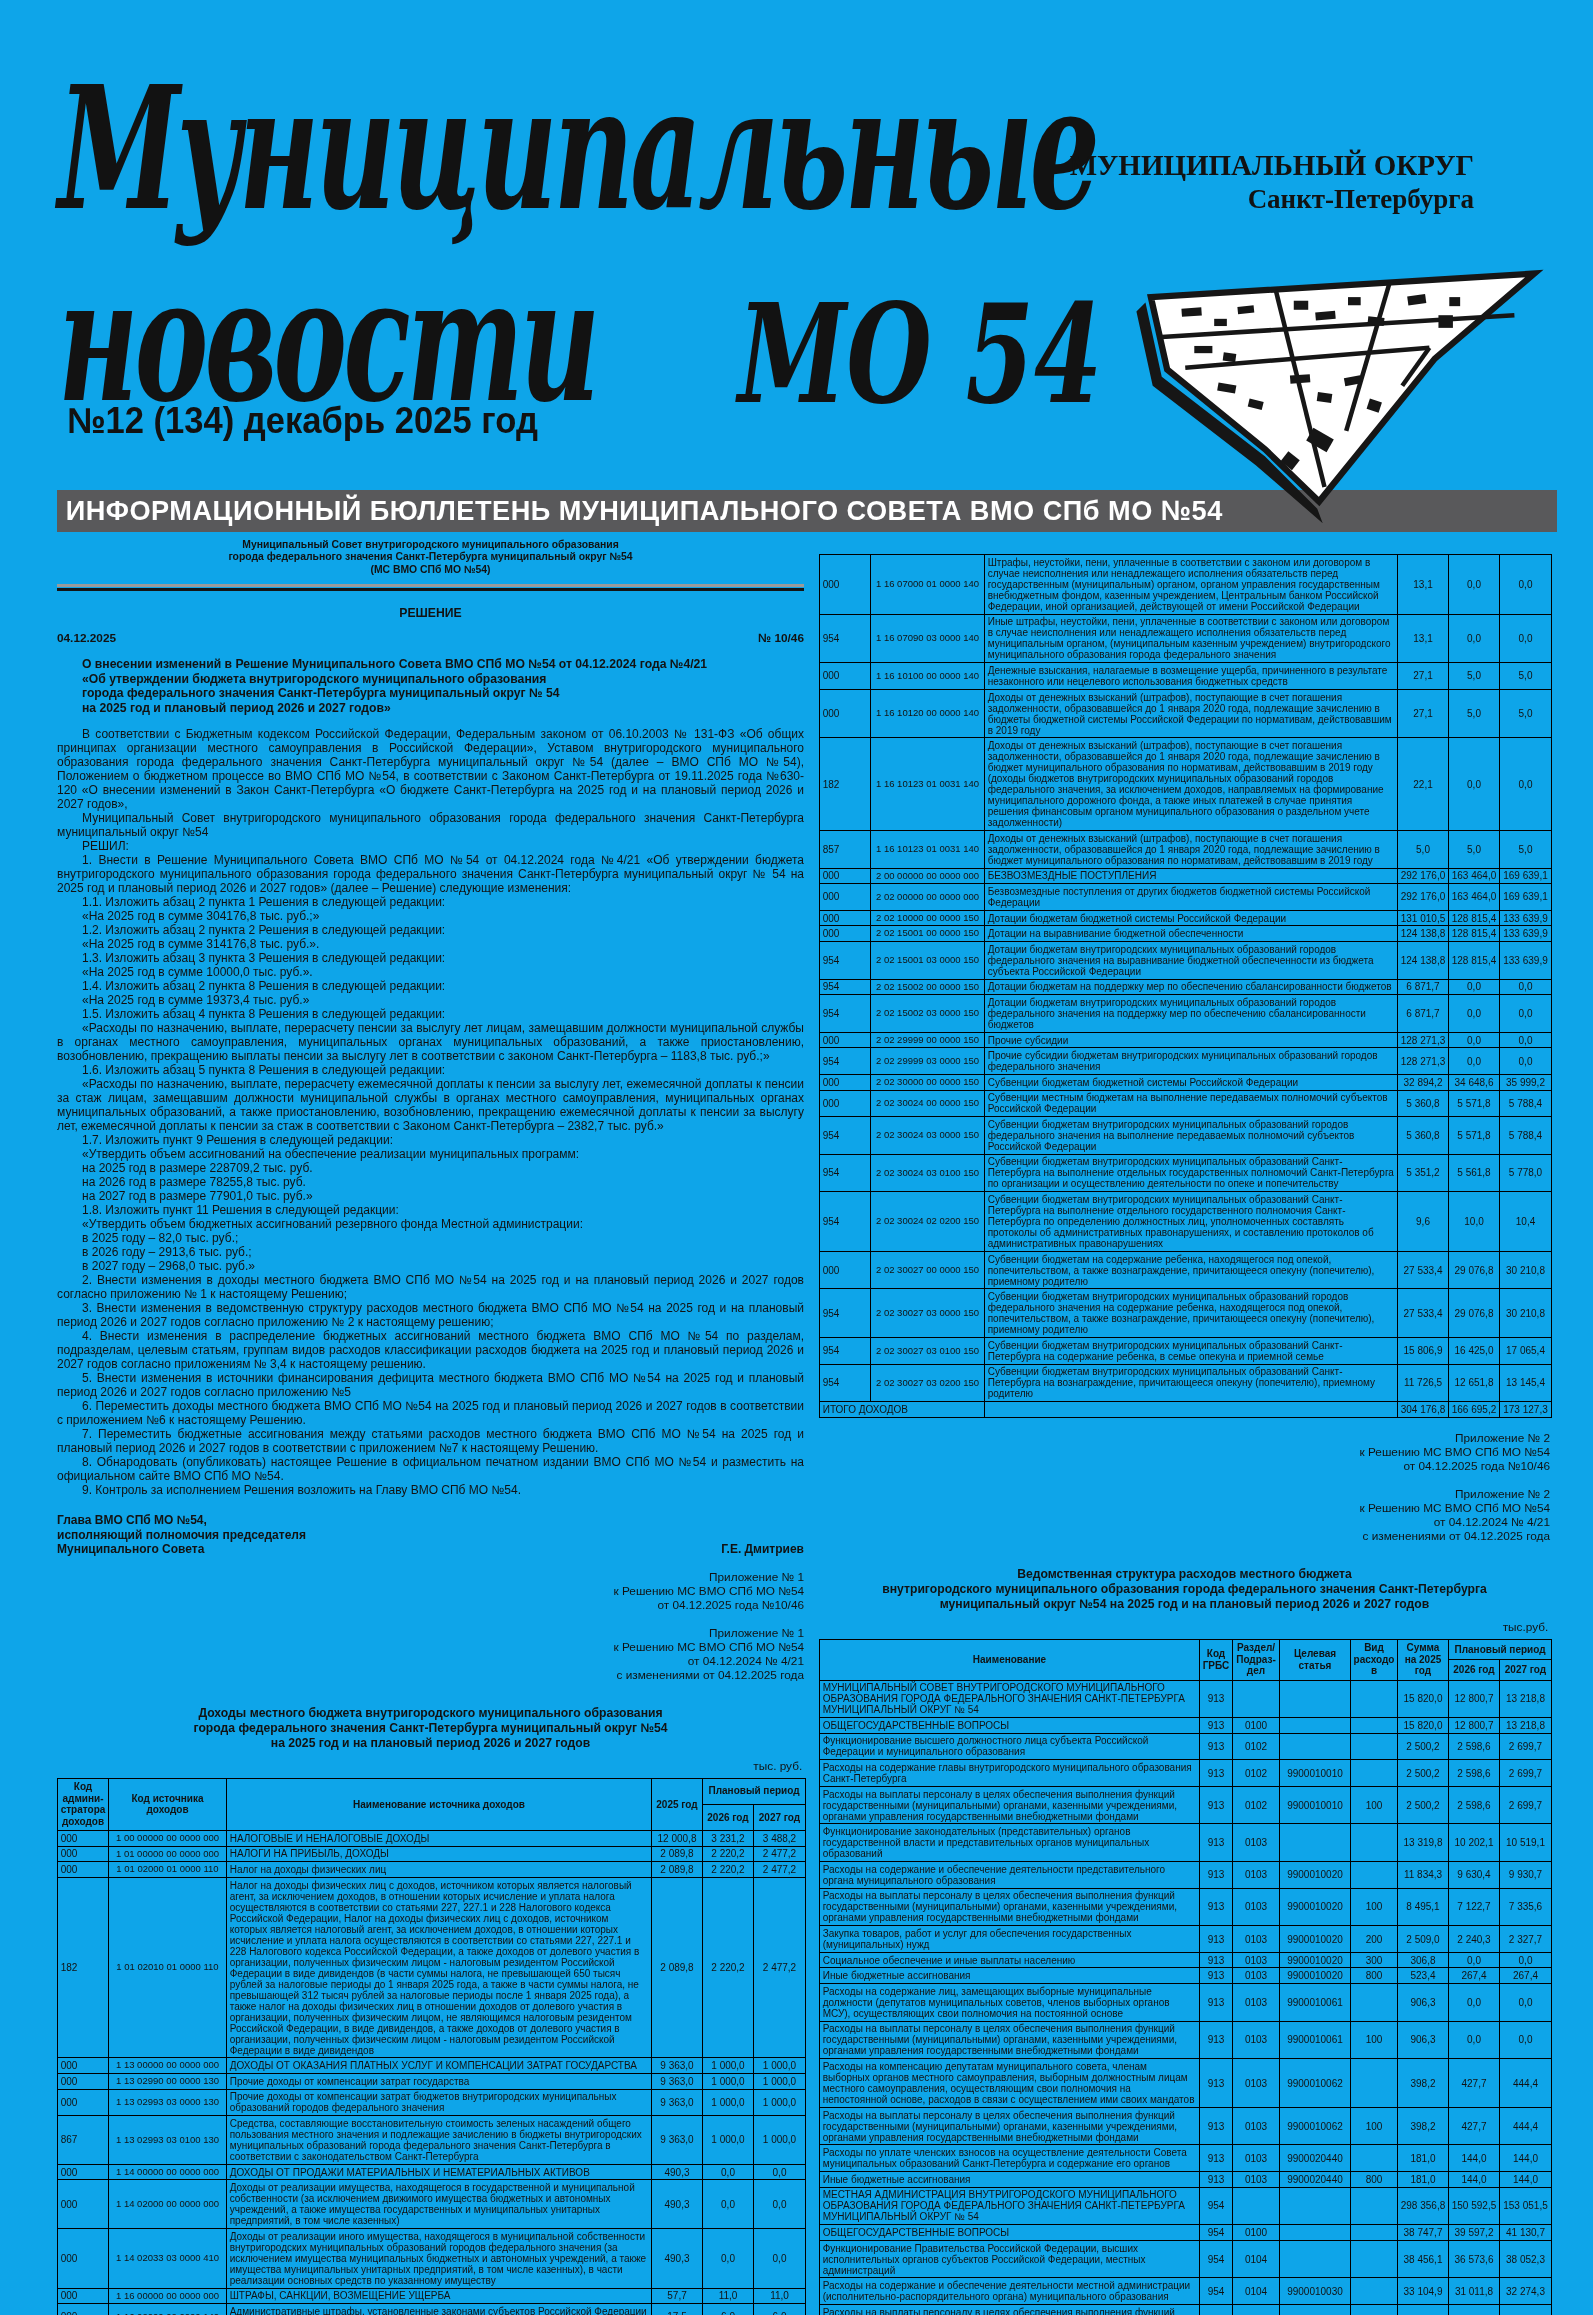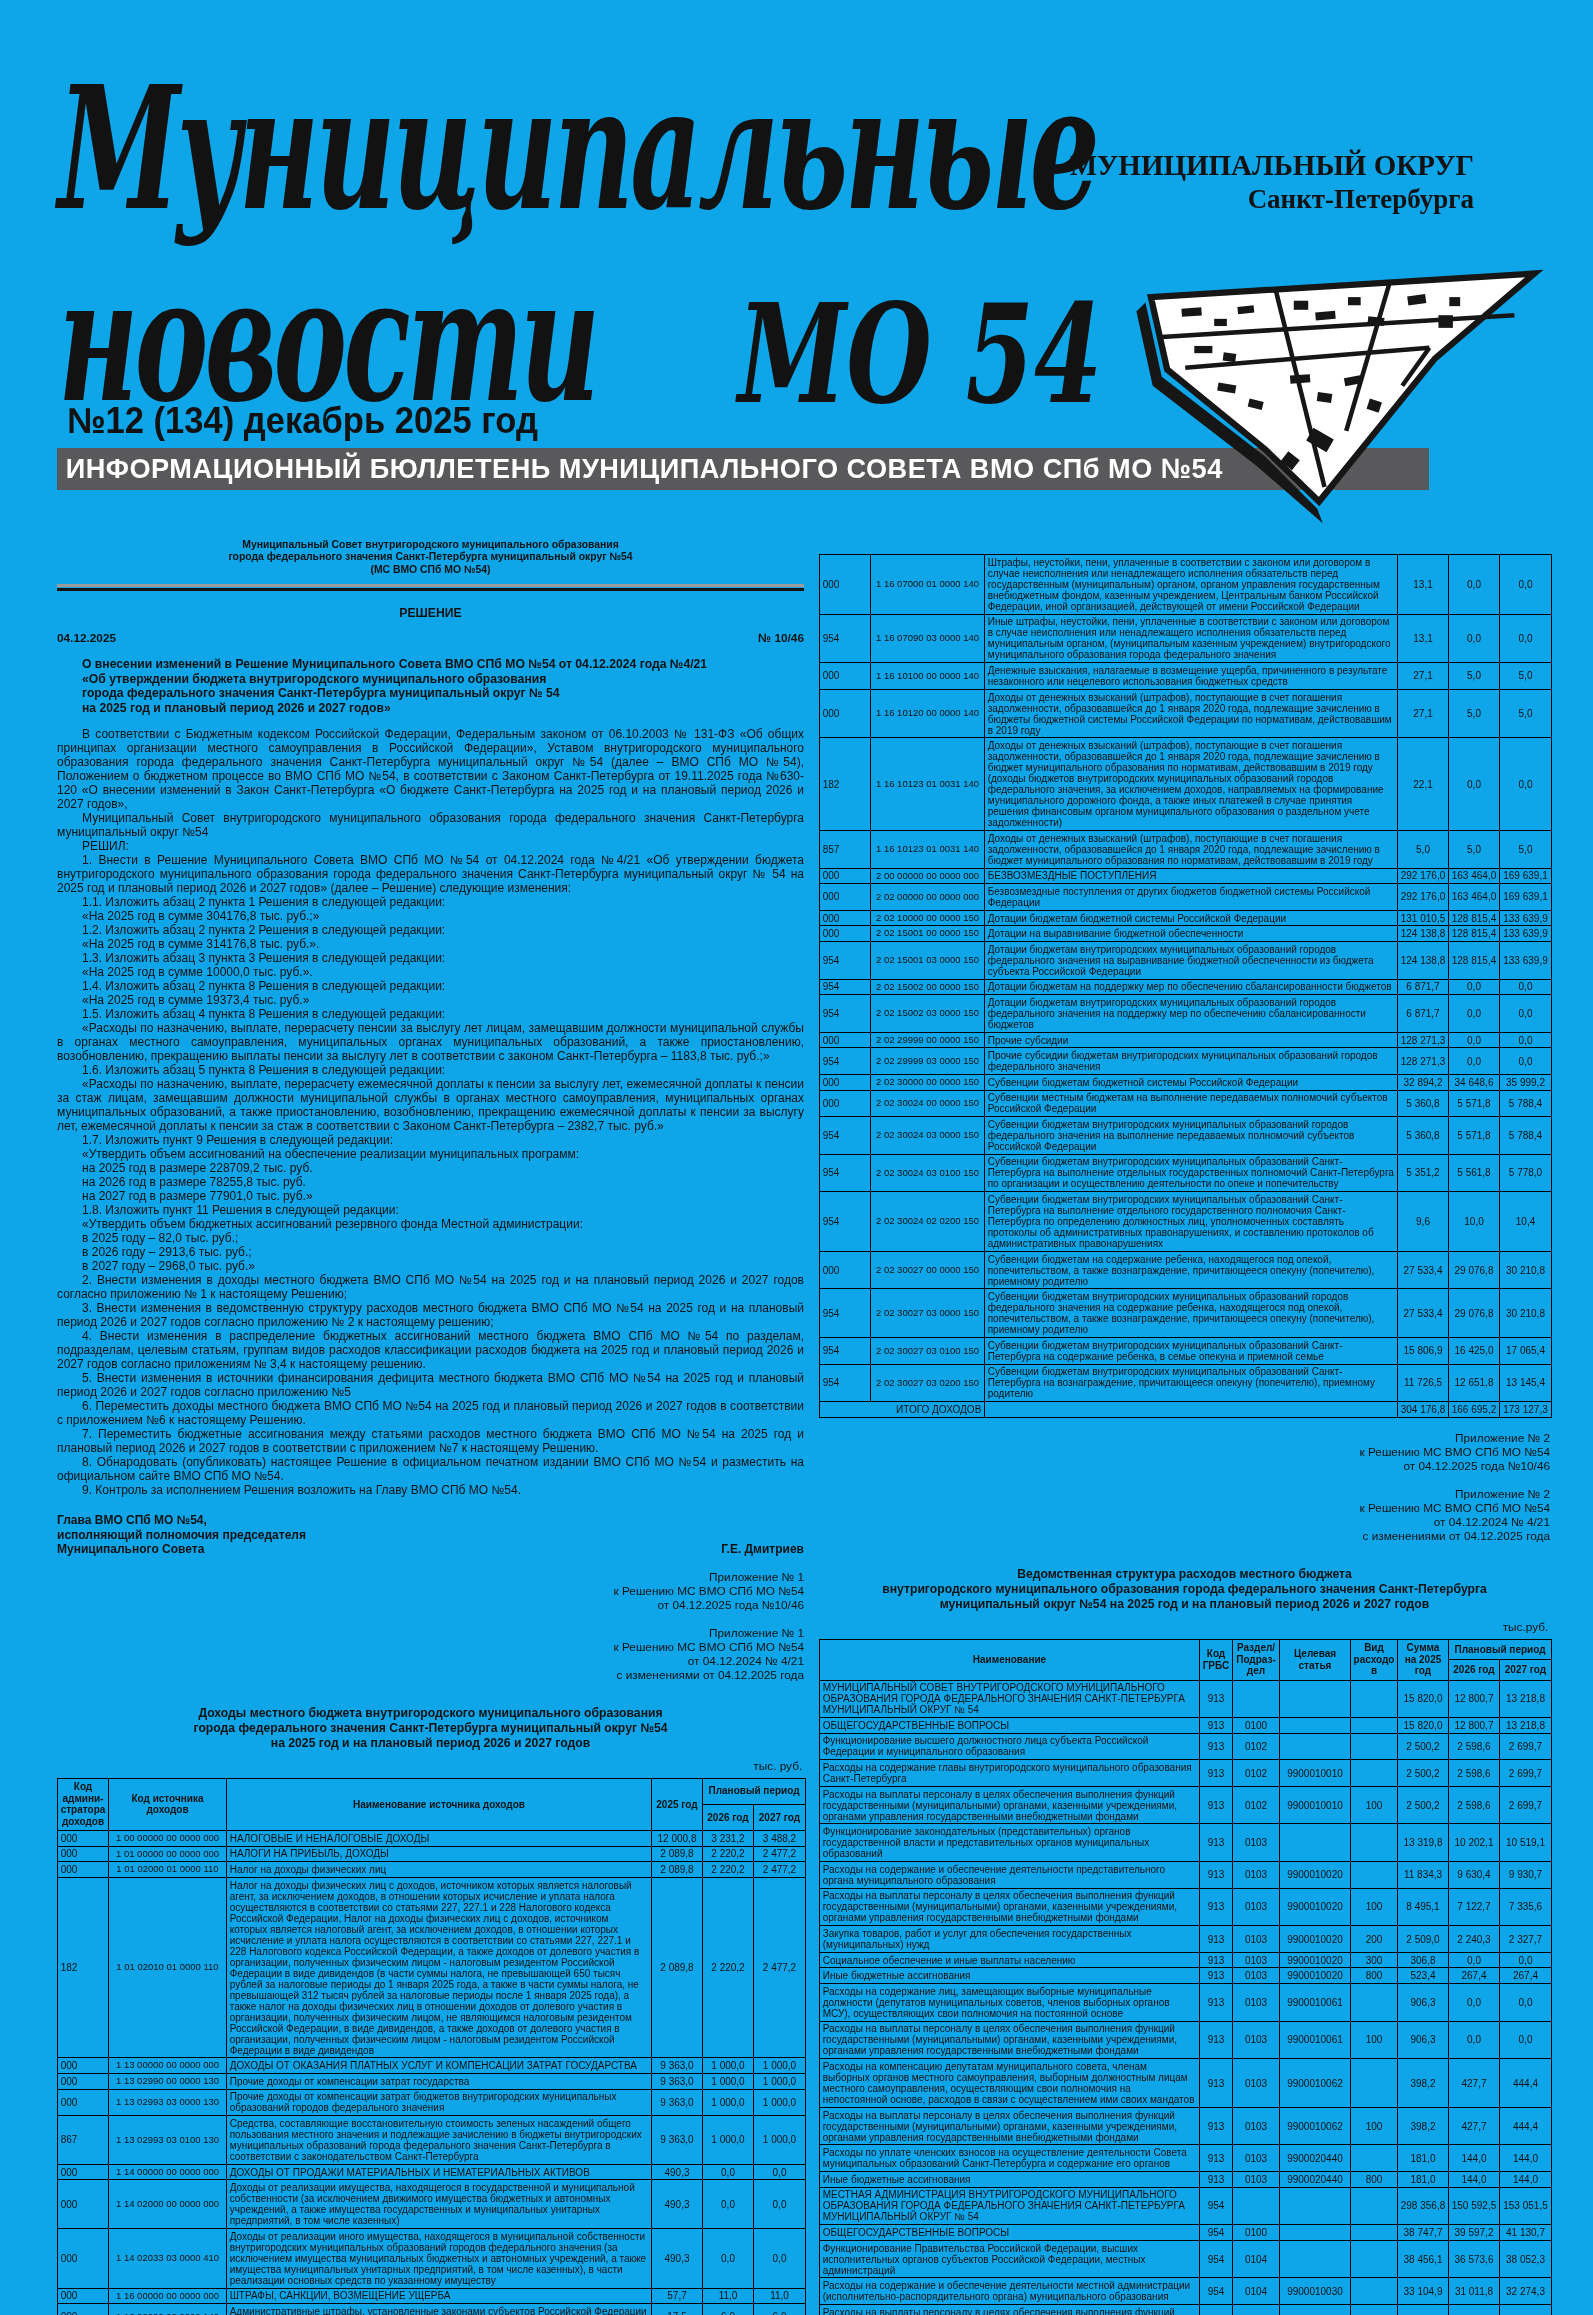--- a/index.html
+++ b/index.html
@@ -16,21 +16,21 @@
   .mast-mo{position:absolute;left:738px;top:286px;font-family:"DejaVu Serif",serif;
            font-style:italic;font-weight:bold;font-size:136px;line-height:1;
            transform:scale(.72,1.0);transform-origin:left top;white-space:nowrap;}
   .mast-org{position:absolute;left:1049px;top:148px;width:425px;text-align:right;
             font-family:"Liberation Serif",serif;font-weight:bold;line-height:1.2;}
   .mast-org .o1{font-size:29px;}
   .mast-org .o2{font-size:27px;}
   .map-logo{position:absolute;left:1131px;top:232px;z-index:5;}
   .issue{position:absolute;left:67px;top:400px;font-size:36px;font-weight:bold;
          letter-spacing:0px;transform:scaleX(.96);transform-origin:left top;white-space:nowrap;}
-  .banner{position:absolute;left:57px;top:448px;width:1372px;height:42px;background:#59595b;
+  .banner{position:absolute;left:57px;top:490px;width:1500px;height:42px;background:#59595b;
           z-index:1;}
   .banner span{display:block;color:#fff;font-weight:bold;font-size:28px;line-height:42px;
                padding-left:9px;letter-spacing:0.5px;transform:scaleX(.97);transform-origin:left top;white-space:nowrap;}
 
   
   .col-left{position:absolute;left:57px;top:539px;width:747px;}
   .col-right{position:absolute;left:819px;top:554px;width:731px;}
 
   .doc-org{text-align:center;font-weight:bold;font-size:10.4px;line-height:1.18;}
   .rule-g{height:3.6px;background:#9a9a9a;margin-top:8.1px;}
@@ -48,21 +48,21 @@
 
   
   table{border-collapse:collapse;width:100%;font-size:10px;line-height:1.1;table-layout:fixed;}
   table{border:1.8px solid #000;}
   td,th{border:0.9px solid #000;padding:1.8px 2.7px;vertical-align:middle;word-wrap:break-word;}
   th{font-weight:bold;text-align:center;font-size:10px;line-height:1.15;padding:2.7px 1.8px;}
   td.adm{text-align:left;margin-top:28px;}
   td.code{text-align:center;font-size:9.5px;white-space:nowrap;}
   td.nm{text-align:left;}
   td.num{text-align:center;white-space:nowrap;}
-  td.tot{text-align:right;}
+  td.tot{text-align:left;}
   .t-exp td.ctr{text-align:center;}
 </style>
 </head>
 <body>
 
 <div class="page">
 
   <div class="mast-l1">Муниципальные</div>
   <div class="mast-l2">новости</div>
   <div class="mast-mo">МО 54</div>

